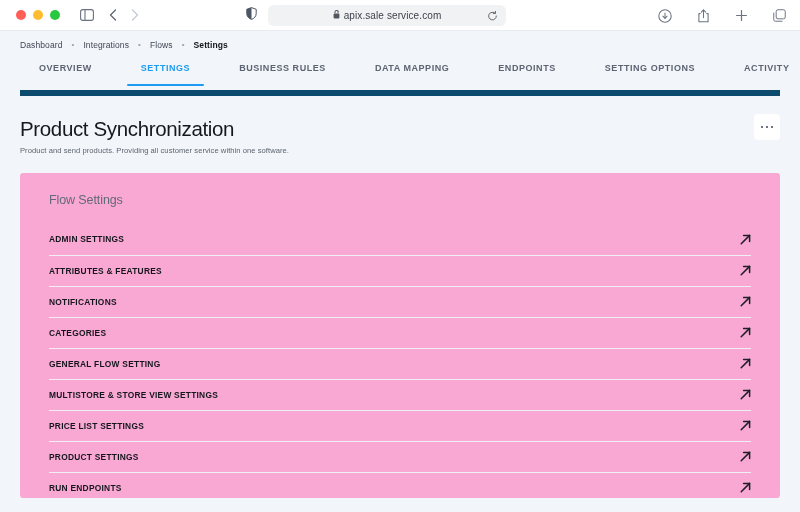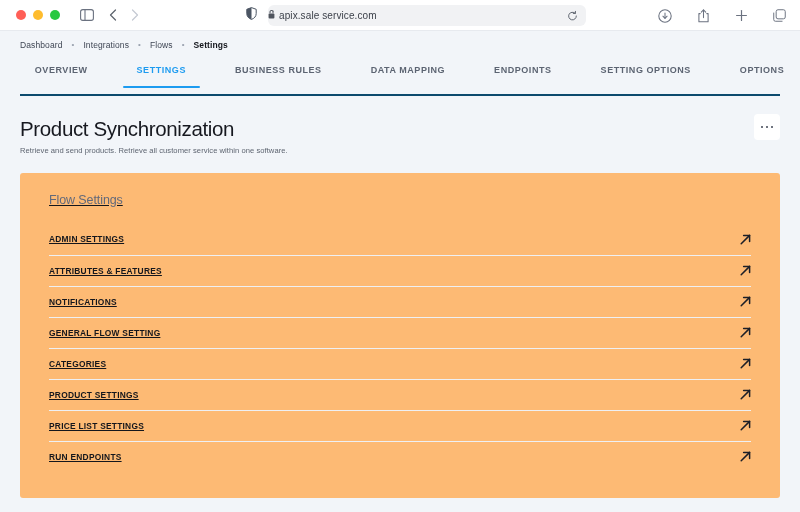--- a/index.html
+++ b/index.html
@@ -32,24 +32,24 @@
   }
   .sidebar-toggle { margin-left:16px; }
   .navarrows { display:flex; align-items:center; margin-left:4px; }
   .navarrows .fwd { color:#c4c9d2; }
 
   .shield { position:absolute; left:246px; top:50%; transform:translateY(-50%); color:#4b5563; }
 
   .urlbar {
     position:absolute;
     left:268px; top:5px;
-    width:318px; height:21px;
+    width:238px; height:21px;
     background:#f1f2f4;
     border-radius:6px;
-    display:flex; align-items:center; justify-content:flex-start;
+    display:flex; align-items:center; justify-content:center;
     gap:4px;
   }
   .urlbar .lock { font-size:8px; color:#50555e; line-height:1; }
   .urlbar .urltext {
     font-size:10px; color:#3d424b; letter-spacing:.1px; white-space:nowrap;
   }
   .urlbar .reload {
     position:absolute; right:8px; top:50%; transform:translateY(-50%);
     color:#5c626c; display:flex;
   }
@@ -76,22 +76,21 @@
   
   .tabsbar {
     position:relative;
     padding:0 20px;
     height:38px;
   }
   .tabs {
     display:flex;
     height:38px;
     align-items:center;
-    border-bottom:2px solid #0c4a6e;
-    justify-content:center;
+    border-bottom:6px solid #0c4a6e;
   }
   .tab {
     font-size:9px;
     letter-spacing:.55px;
     font-weight:bold;
     color:#5c6472;
     padding:0 0 12px 0;
     position:relative;
     white-space:nowrap;
     cursor:default;
@@ -130,26 +129,25 @@
     border-radius:4px;
     display:flex; align-items:center; justify-content:center;
     gap:2.5px;
     cursor:default;
   }
   .dots-btn i { width:2.4px; height:2.4px; background:#3f4654; border-radius:50%; display:block; }
 
   
   .card {
     margin:18px 20px 0 20px;
-    background:#fdba74;
+    background:#f9a8d4;
     border-radius:3px;
     padding:20px 29px 0 29px;
     height:325px;
     overflow:hidden;
-    text-decoration:underline;
   }
   .card-title {
     font-size:12.5px;
     color:#62697a;
     letter-spacing:-.1px;
     margin-bottom:17px;
   }
   .row {
     display:flex;
     align-items:center;
@@ -261,28 +259,28 @@
 </div>
 
 <div class="tabsbar">
   <div class="tabs">
     <div class="tab">OVERVIEW</div>
     <div class="tab active">SETTINGS</div>
     <div class="tab">BUSINESS RULES</div>
     <div class="tab">DATA MAPPING</div>
     <div class="tab">ENDPOINTS</div>
     <div class="tab">SETTING OPTIONS</div>
-    <div class="tab">OPTIONS</div>
+    <div class="tab">ACTIVITY</div>
 
   </div>
 </div>
 
 <div class="pagehead">
   <div class="pagetitle">Product Synchronization</div>
-  <div class="pagesub">Retrieve and send products. Retrieve all customer service within one software.</div>
+  <div class="pagesub">Product and send products. Providing all customer service within one software.</div>
   <div class="dots-btn">
     <i></i>
       <i></i>
       <i></i>
   </div>
 </div>
 
 <div class="card">
   <div class="card-title">Flow Settings</div>
   <div id="rows">
@@ -307,56 +305,65 @@
       <div class="row">
         <span class="row-label">NOTIFICATIONS</span>
         <span class="row-arrow">
           <svg width="11" height="11" viewBox="0 0 11 11" fill="none" stroke="#1c1f27" stroke-width="1.5" stroke-linecap="round" stroke-linejoin="round">
             <line x1="1.2" y1="9.8" x2="9.6" y2="1.4"></line>
             <polyline points="3.6,1.4 9.6,1.4 9.6,7.4"></polyline>
           </svg>
         </span>
       </div>
       <div class="row">
+        <span class="row-label">CATEGORIES</span>
+        <span class="row-arrow">
+          <svg width="11" height="11" viewBox="0 0 11 11" fill="none" stroke="#1c1f27" stroke-width="1.5" stroke-linecap="round" stroke-linejoin="round">
+            <line x1="1.2" y1="9.8" x2="9.6" y2="1.4"></line>
+            <polyline points="3.6,1.4 9.6,1.4 9.6,7.4"></polyline>
+          </svg>
+        </span>
+      </div>
+      <div class="row">
         <span class="row-label">GENERAL FLOW SETTING</span>
         <span class="row-arrow">
           <svg width="11" height="11" viewBox="0 0 11 11" fill="none" stroke="#1c1f27" stroke-width="1.5" stroke-linecap="round" stroke-linejoin="round">
             <line x1="1.2" y1="9.8" x2="9.6" y2="1.4"></line>
             <polyline points="3.6,1.4 9.6,1.4 9.6,7.4"></polyline>
           </svg>
         </span>
       </div>
       <div class="row">
-        <span class="row-label">CATEGORIES</span>
+        <span class="row-label">MULTISTORE &amp; STORE VIEW SETTINGS</span>
+        <span class="row-arrow">
+          <svg width="11" height="11" viewBox="0 0 11 11" fill="none" stroke="#1c1f27" stroke-width="1.5" stroke-linecap="round" stroke-linejoin="round">
+            <line x1="1.2" y1="9.8" x2="9.6" y2="1.4"></line>
+            <polyline points="3.6,1.4 9.6,1.4 9.6,7.4"></polyline>
+          </svg>
+        </span>
+      </div>
+      <div class="row">
+        <span class="row-label">PRICE LIST SETTINGS</span>
         <span class="row-arrow">
           <svg width="11" height="11" viewBox="0 0 11 11" fill="none" stroke="#1c1f27" stroke-width="1.5" stroke-linecap="round" stroke-linejoin="round">
             <line x1="1.2" y1="9.8" x2="9.6" y2="1.4"></line>
             <polyline points="3.6,1.4 9.6,1.4 9.6,7.4"></polyline>
           </svg>
         </span>
       </div>
       <div class="row">
         <span class="row-label">PRODUCT SETTINGS</span>
         <span class="row-arrow">
           <svg width="11" height="11" viewBox="0 0 11 11" fill="none" stroke="#1c1f27" stroke-width="1.5" stroke-linecap="round" stroke-linejoin="round">
             <line x1="1.2" y1="9.8" x2="9.6" y2="1.4"></line>
             <polyline points="3.6,1.4 9.6,1.4 9.6,7.4"></polyline>
           </svg>
         </span>
       </div>
       <div class="row">
-        <span class="row-label">PRICE LIST SETTINGS</span>
-        <span class="row-arrow">
-          <svg width="11" height="11" viewBox="0 0 11 11" fill="none" stroke="#1c1f27" stroke-width="1.5" stroke-linecap="round" stroke-linejoin="round">
-            <line x1="1.2" y1="9.8" x2="9.6" y2="1.4"></line>
-            <polyline points="3.6,1.4 9.6,1.4 9.6,7.4"></polyline>
-          </svg>
-        </span>
-      </div>
-      <div class="row">
         <span class="row-label">RUN ENDPOINTS</span>
         <span class="row-arrow">
           <svg width="11" height="11" viewBox="0 0 11 11" fill="none" stroke="#1c1f27" stroke-width="1.5" stroke-linecap="round" stroke-linejoin="round">
             <line x1="1.2" y1="9.8" x2="9.6" y2="1.4"></line>
             <polyline points="3.6,1.4 9.6,1.4 9.6,7.4"></polyline>
           </svg>
         </span>
       </div>
     </div>
 </div>

